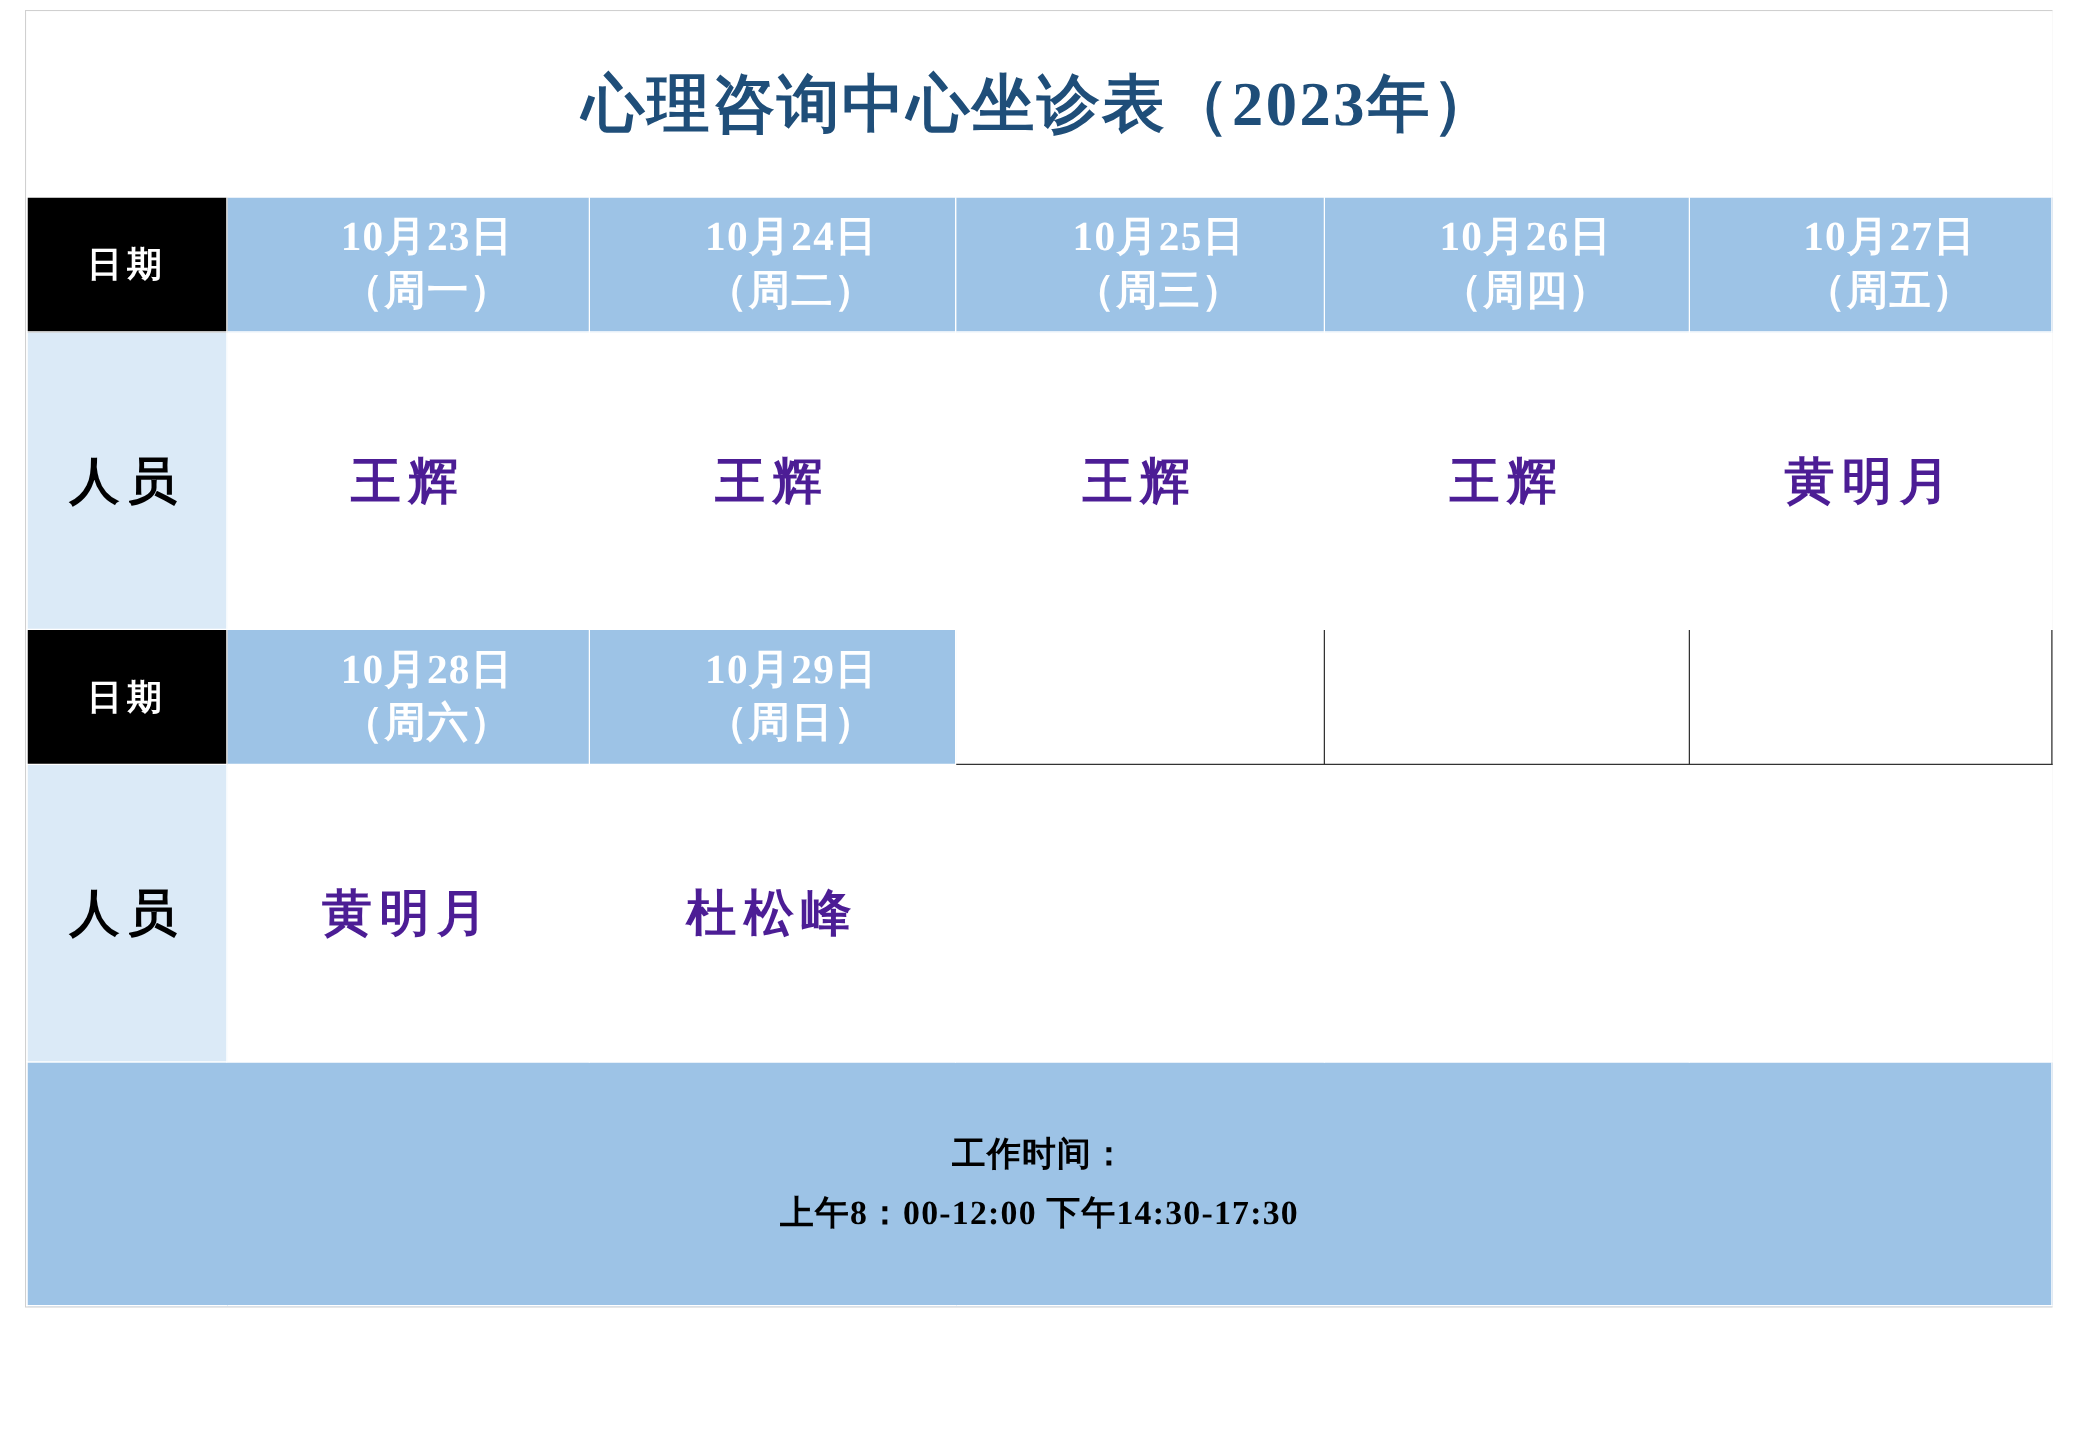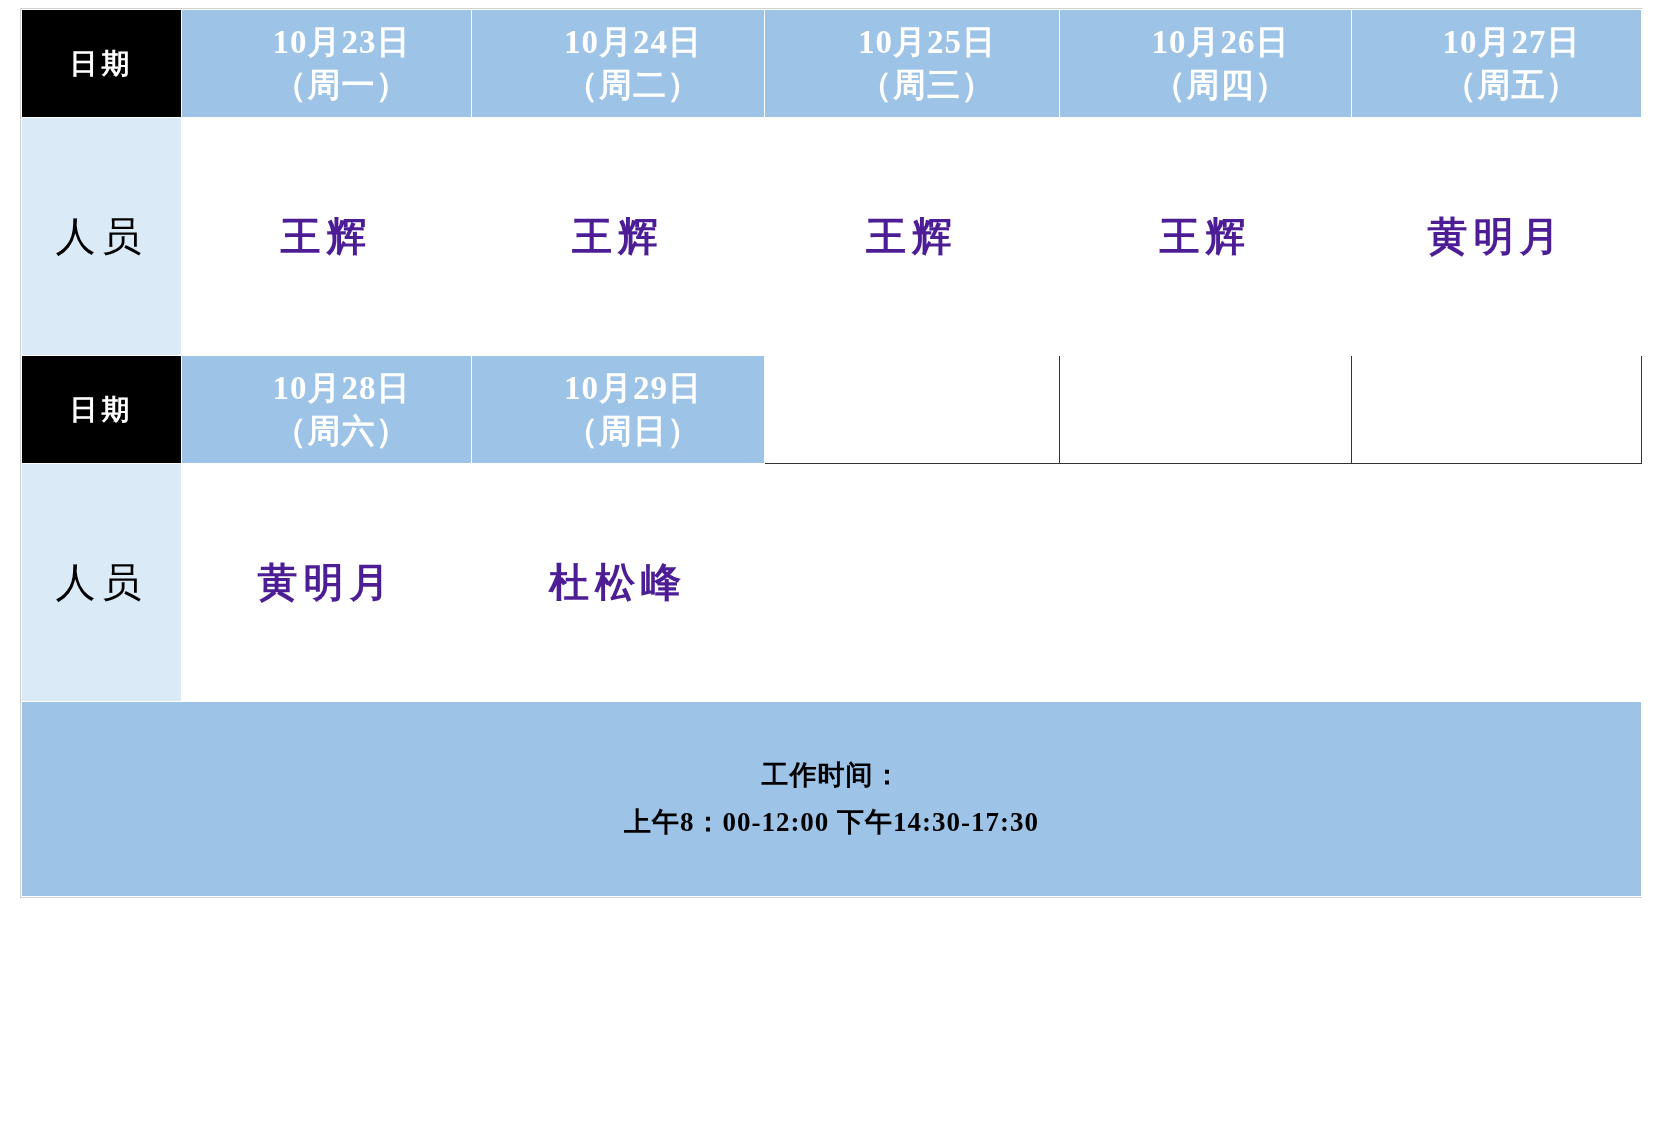--- a/index.html
+++ b/index.html
@@ -88,21 +88,21 @@
 
   .body-row td {
     height: 238px;
     background: #ffffff;
     border: 1px solid #333333;
   }
   .body-row td.label {
     background: #dbeaf7;
     color: #000000;
     font-size: 40px;
-    font-weight: normal;
+    font-weight: bold;
     letter-spacing: 6px;
     border: 1px solid #ffffff;
   }
   .body-row td.person {
     font-size: 40px;
     font-weight: bold;
     color: #4c1d95;
     letter-spacing: 6px;
   }
 
@@ -128,20 +128,25 @@
     <table class="schedule">
       <colgroup>
         <col class="c0">
           <col class="c1">
           <col class="c2">
           <col class="c3">
           <col class="c4">
           <col class="c5">
       </colgroup>
       <tbody>
+        <tr class="title-row">
+          <td colspan="6">
+            <span class="title-text">心理咨询中心坐诊表（2023年）</span>
+          </td>
+        </tr>
 
         <tr class="hdr-row">
           <td class="label">日期</td>
           <td class="date">
               <div>10月23日</div>
               <div>（周一）</div>
             </td>
           <td class="date">
               <div>10月24日</div>
               <div>（周二）</div>

